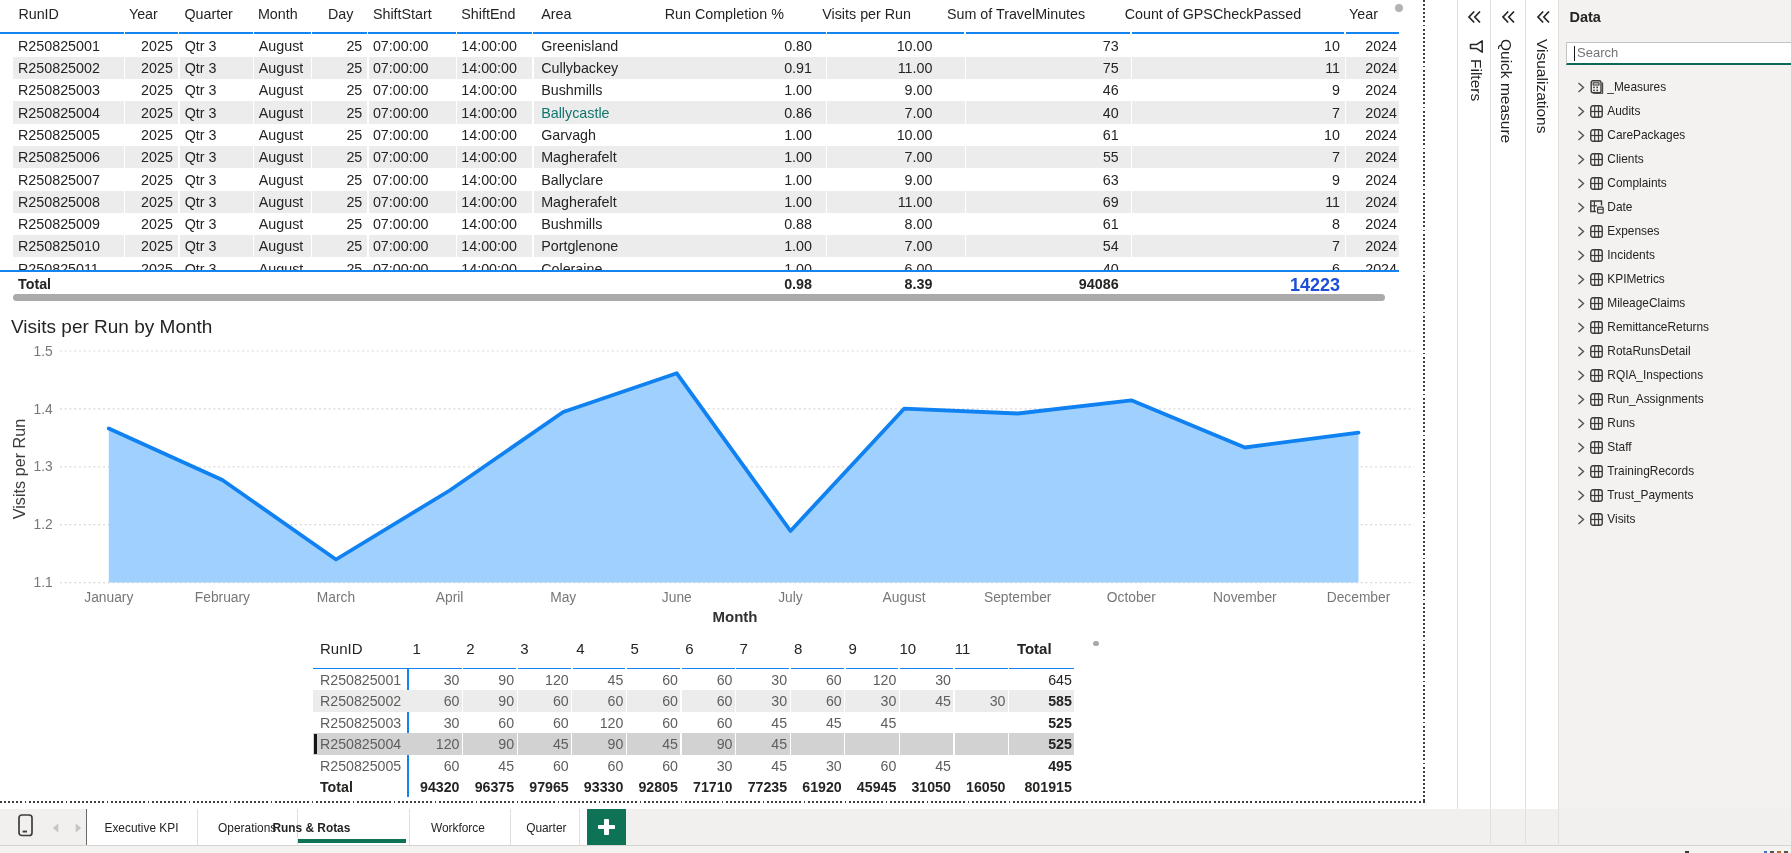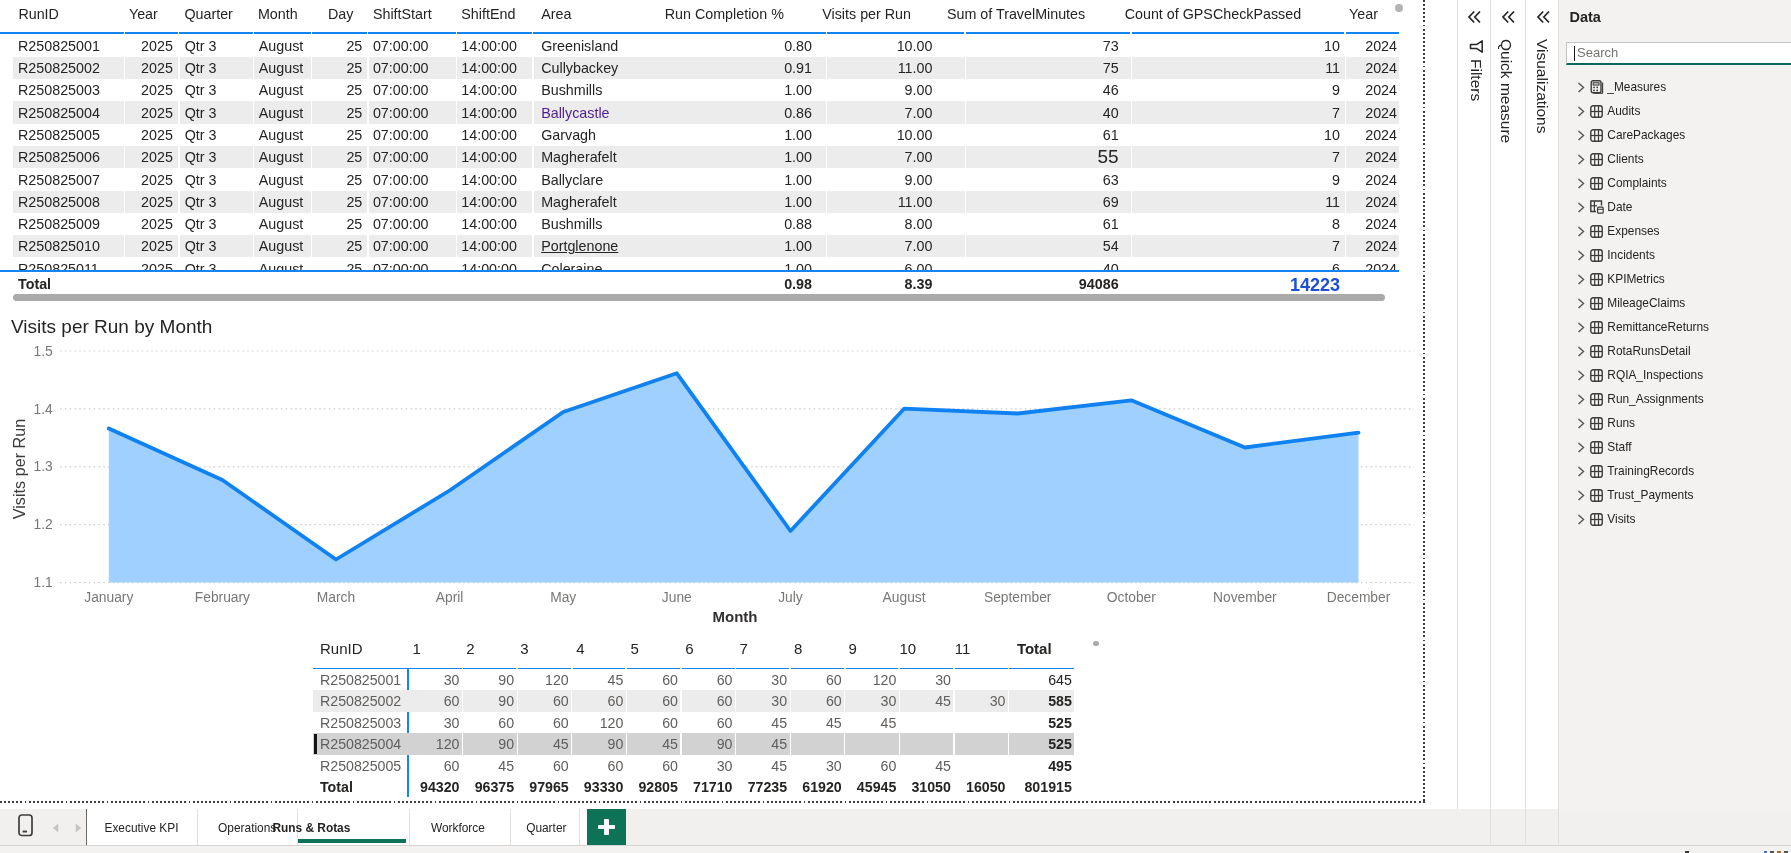--- a/index.html
+++ b/index.html
@@ -92,21 +92,21 @@
 <div class="a" style="left:964.5px;top:101.4px;width:1.4px;height:22.3px;background:#fff"></div>
 <div class="a" style="left:1130.5px;top:101.4px;width:1.4px;height:22.3px;background:#fff"></div>
 <div class="a" style="left:1344.5px;top:101.4px;width:1.4px;height:22.3px;background:#fff"></div>
 <div class="a" style="left:18.0px;top:103.6px;height:18.0px;line-height:18.0px;font-size:14.3px;color:#252423;white-space:nowrap;">R250825004</div>
 <div class="a" style="right:1618.1px;top:103.6px;height:18.0px;line-height:18.0px;font-size:14.3px;color:#252423;white-space:nowrap;">2025</div>
 <div class="a" style="left:184.7px;top:103.6px;height:18.0px;line-height:18.0px;font-size:14.3px;color:#252423;white-space:nowrap;">Qtr 3</div>
 <div class="a" style="left:258.8px;top:103.6px;height:18.0px;line-height:18.0px;font-size:14.3px;color:#252423;white-space:nowrap;">August</div>
 <div class="a" style="right:1428.7px;top:103.6px;height:18.0px;line-height:18.0px;font-size:14.3px;color:#252423;white-space:nowrap;">25</div>
 <div class="a" style="left:372.9px;top:103.6px;height:18.0px;line-height:18.0px;font-size:14.3px;color:#252423;white-space:nowrap;">07:00:00</div>
 <div class="a" style="left:461.3px;top:103.6px;height:18.0px;line-height:18.0px;font-size:14.3px;color:#252423;white-space:nowrap;">14:00:00</div>
-<div class="a" style="left:541.2px;top:103.6px;height:18.0px;line-height:18.0px;font-size:14.3px;color:#4c1d95;white-space:nowrap;">Ballycastle</div>
+<div class="a" style="left:541.2px;top:103.6px;height:18.0px;line-height:18.0px;font-size:14.3px;color:#0f766e;white-space:nowrap;">Ballycastle</div>
 <div class="a" style="right:979.0px;top:103.6px;height:18.0px;line-height:18.0px;font-size:14.3px;color:#252423;white-space:nowrap;">0.86</div>
 <div class="a" style="right:858.6px;top:103.6px;height:18.0px;line-height:18.0px;font-size:14.3px;color:#252423;white-space:nowrap;">7.00</div>
 <div class="a" style="right:672.4px;top:103.6px;height:18.0px;line-height:18.0px;font-size:14.3px;color:#252423;white-space:nowrap;">40</div>
 <div class="a" style="right:451.0px;top:103.6px;height:18.0px;line-height:18.0px;font-size:14.3px;color:#252423;white-space:nowrap;">7</div>
 <div class="a" style="right:394.0px;top:103.6px;height:18.0px;line-height:18.0px;font-size:14.3px;color:#252423;white-space:nowrap;">2024</div>
 <div class="a" style="left:18.0px;top:125.9px;height:18.0px;line-height:18.0px;font-size:14.3px;color:#252423;white-space:nowrap;">R250825005</div>
 <div class="a" style="right:1618.1px;top:125.9px;height:18.0px;line-height:18.0px;font-size:14.3px;color:#252423;white-space:nowrap;">2025</div>
 <div class="a" style="left:184.7px;top:125.9px;height:18.0px;line-height:18.0px;font-size:14.3px;color:#252423;white-space:nowrap;">Qtr 3</div>
 <div class="a" style="left:258.8px;top:125.9px;height:18.0px;line-height:18.0px;font-size:14.3px;color:#252423;white-space:nowrap;">August</div>
 <div class="a" style="right:1428.7px;top:125.9px;height:18.0px;line-height:18.0px;font-size:14.3px;color:#252423;white-space:nowrap;">25</div>
@@ -133,21 +133,21 @@
 <div class="a" style="left:18.0px;top:148.2px;height:18.0px;line-height:18.0px;font-size:14.3px;color:#252423;white-space:nowrap;">R250825006</div>
 <div class="a" style="right:1618.1px;top:148.2px;height:18.0px;line-height:18.0px;font-size:14.3px;color:#252423;white-space:nowrap;">2025</div>
 <div class="a" style="left:184.7px;top:148.2px;height:18.0px;line-height:18.0px;font-size:14.3px;color:#252423;white-space:nowrap;">Qtr 3</div>
 <div class="a" style="left:258.8px;top:148.2px;height:18.0px;line-height:18.0px;font-size:14.3px;color:#252423;white-space:nowrap;">August</div>
 <div class="a" style="right:1428.7px;top:148.2px;height:18.0px;line-height:18.0px;font-size:14.3px;color:#252423;white-space:nowrap;">25</div>
 <div class="a" style="left:372.9px;top:148.2px;height:18.0px;line-height:18.0px;font-size:14.3px;color:#252423;white-space:nowrap;">07:00:00</div>
 <div class="a" style="left:461.3px;top:148.2px;height:18.0px;line-height:18.0px;font-size:14.3px;color:#252423;white-space:nowrap;">14:00:00</div>
 <div class="a" style="left:541.2px;top:148.2px;height:18.0px;line-height:18.0px;font-size:14.3px;color:#252423;white-space:nowrap;">Magherafelt</div>
 <div class="a" style="right:979.0px;top:148.2px;height:18.0px;line-height:18.0px;font-size:14.3px;color:#252423;white-space:nowrap;">1.00</div>
 <div class="a" style="right:858.6px;top:148.2px;height:18.0px;line-height:18.0px;font-size:14.3px;color:#252423;white-space:nowrap;">7.00</div>
-<div class="a" style="right:672.4px;top:148.2px;height:18.0px;line-height:18.0px;font-size:19px;color:#252423;white-space:nowrap;margin-left:12px;">55</div>
+<div class="a" style="right:672.4px;top:148.2px;height:18.0px;line-height:18.0px;font-size:14px;color:#252423;white-space:nowrap;margin-left:12px;">55</div>
 <div class="a" style="right:451.0px;top:148.2px;height:18.0px;line-height:18.0px;font-size:14.3px;color:#252423;white-space:nowrap;">7</div>
 <div class="a" style="right:394.0px;top:148.2px;height:18.0px;line-height:18.0px;font-size:14.3px;color:#252423;white-space:nowrap;">2024</div>
 <div class="a" style="left:18.0px;top:170.5px;height:18.0px;line-height:18.0px;font-size:14.3px;color:#252423;white-space:nowrap;">R250825007</div>
 <div class="a" style="right:1618.1px;top:170.5px;height:18.0px;line-height:18.0px;font-size:14.3px;color:#252423;white-space:nowrap;">2025</div>
 <div class="a" style="left:184.7px;top:170.5px;height:18.0px;line-height:18.0px;font-size:14.3px;color:#252423;white-space:nowrap;">Qtr 3</div>
 <div class="a" style="left:258.8px;top:170.5px;height:18.0px;line-height:18.0px;font-size:14.3px;color:#252423;white-space:nowrap;">August</div>
 <div class="a" style="right:1428.7px;top:170.5px;height:18.0px;line-height:18.0px;font-size:14.3px;color:#252423;white-space:nowrap;">25</div>
 <div class="a" style="left:372.9px;top:170.5px;height:18.0px;line-height:18.0px;font-size:14.3px;color:#252423;white-space:nowrap;">07:00:00</div>
 <div class="a" style="left:461.3px;top:170.5px;height:18.0px;line-height:18.0px;font-size:14.3px;color:#252423;white-space:nowrap;">14:00:00</div>
 <div class="a" style="left:541.2px;top:170.5px;height:18.0px;line-height:18.0px;font-size:14.3px;color:#252423;white-space:nowrap;">Ballyclare</div>
@@ -206,21 +206,21 @@
 <div class="a" style="left:964.5px;top:235.2px;width:1.4px;height:22.3px;background:#fff"></div>
 <div class="a" style="left:1130.5px;top:235.2px;width:1.4px;height:22.3px;background:#fff"></div>
 <div class="a" style="left:1344.5px;top:235.2px;width:1.4px;height:22.3px;background:#fff"></div>
 <div class="a" style="left:18.0px;top:237.4px;height:18.0px;line-height:18.0px;font-size:14.3px;color:#252423;white-space:nowrap;">R250825010</div>
 <div class="a" style="right:1618.1px;top:237.4px;height:18.0px;line-height:18.0px;font-size:14.3px;color:#252423;white-space:nowrap;">2025</div>
 <div class="a" style="left:184.7px;top:237.4px;height:18.0px;line-height:18.0px;font-size:14.3px;color:#252423;white-space:nowrap;">Qtr 3</div>
 <div class="a" style="left:258.8px;top:237.4px;height:18.0px;line-height:18.0px;font-size:14.3px;color:#252423;white-space:nowrap;">August</div>
 <div class="a" style="right:1428.7px;top:237.4px;height:18.0px;line-height:18.0px;font-size:14.3px;color:#252423;white-space:nowrap;">25</div>
 <div class="a" style="left:372.9px;top:237.4px;height:18.0px;line-height:18.0px;font-size:14.3px;color:#252423;white-space:nowrap;">07:00:00</div>
 <div class="a" style="left:461.3px;top:237.4px;height:18.0px;line-height:18.0px;font-size:14.3px;color:#252423;white-space:nowrap;">14:00:00</div>
-<div class="a" style="left:541.2px;top:237.4px;height:18.0px;line-height:18.0px;font-size:14.3px;color:#252423;white-space:nowrap;text-decoration:underline;">Portglenone</div>
+<div class="a" style="left:541.2px;top:237.4px;height:18.0px;line-height:18.0px;font-size:14.3px;color:#252423;white-space:nowrap;">Portglenone</div>
 <div class="a" style="right:979.0px;top:237.4px;height:18.0px;line-height:18.0px;font-size:14.3px;color:#252423;white-space:nowrap;">1.00</div>
 <div class="a" style="right:858.6px;top:237.4px;height:18.0px;line-height:18.0px;font-size:14.3px;color:#252423;white-space:nowrap;">7.00</div>
 <div class="a" style="right:672.4px;top:237.4px;height:18.0px;line-height:18.0px;font-size:14.3px;color:#252423;white-space:nowrap;">54</div>
 <div class="a" style="right:451.0px;top:237.4px;height:18.0px;line-height:18.0px;font-size:14.3px;color:#252423;white-space:nowrap;">7</div>
 <div class="a" style="right:394.0px;top:237.4px;height:18.0px;line-height:18.0px;font-size:14.3px;color:#252423;white-space:nowrap;">2024</div>
 <div class="a" style="left:0;top:257.5px;width:1791px;height:12.9px;overflow:hidden">
 <div class="a" style="left:18.0px;top:2.2px;height:18px;line-height:18px;font-size:14.3px;color:#252423;white-space:nowrap">R250825011</div>
 <div class="a" style="right:1618.1px;top:2.2px;height:18px;line-height:18px;font-size:14.3px;color:#252423;white-space:nowrap">2025</div>
 <div class="a" style="left:184.7px;top:2.2px;height:18px;line-height:18px;font-size:14.3px;color:#252423;white-space:nowrap">Qtr 3</div>
 <div class="a" style="left:258.8px;top:2.2px;height:18px;line-height:18px;font-size:14.3px;color:#252423;white-space:nowrap">August</div>

